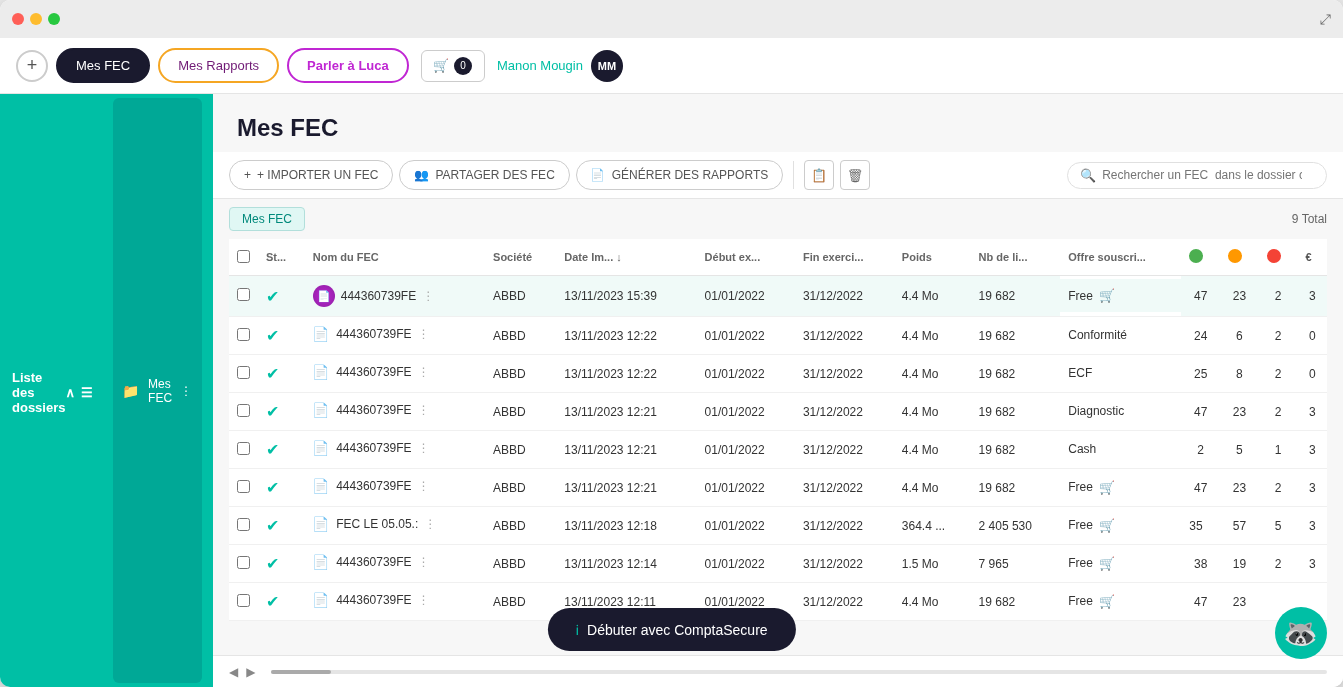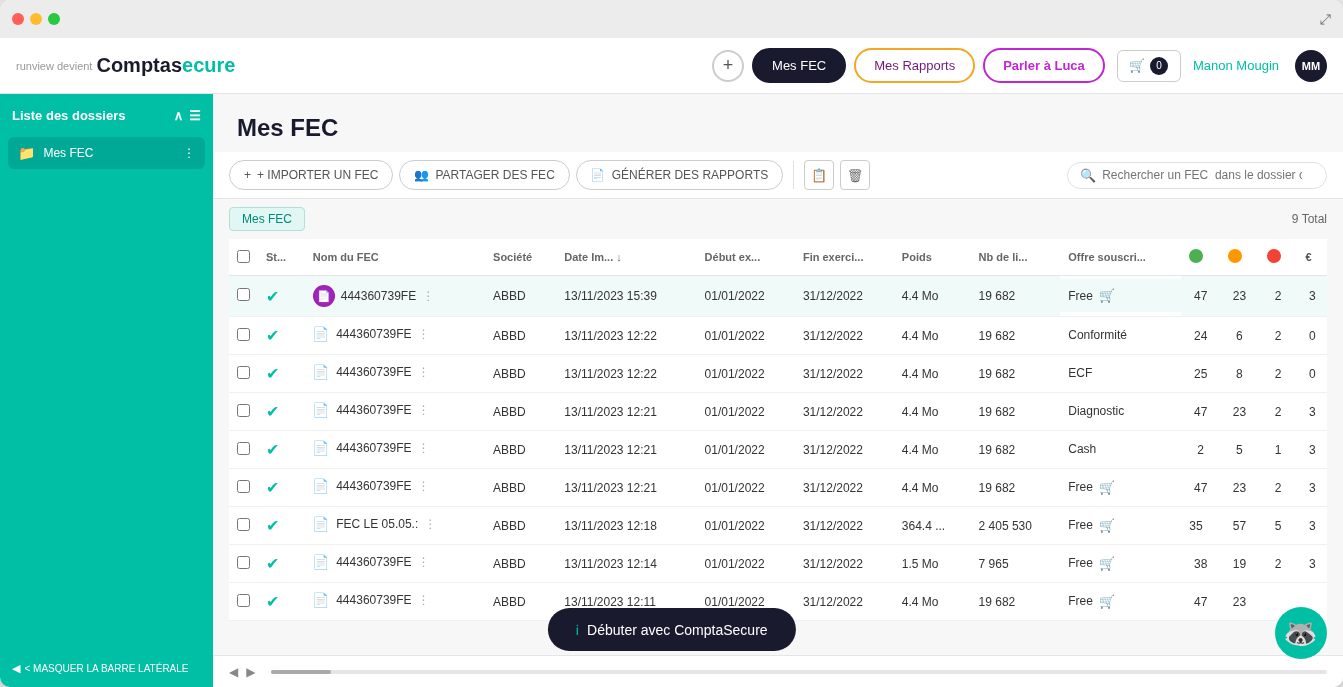--- a/index.html
+++ b/index.html
@@ -29,28 +29,28 @@
 
     .nav-buttons { display: flex; align-items: center; gap: 8px; }
     .btn-add { width: 32px; height: 32px; border-radius: 50%; background: #fff; border: 2px solid #ccc; display: flex; align-items: center; justify-content: center; cursor: pointer; font-size: 18px; color: #555; }
     .btn-nav { padding: 8px 18px; border-radius: 20px; font-size: 13px; cursor: pointer; border: 2px solid transparent; font-weight: 500; }
     .btn-nav-active { background: #1a1a2e; color: #fff; border-color: #1a1a2e; }
     .btn-nav-analyses { background: #fff; color: #00bfa5; border-color: #00bfa5; }
     .btn-nav-rapports { background: #fff; color: #701a75; border-color: #f5a623; }
     .btn-nav-luca { background: #fff; color: #c026d3; border-color: #c026d3; font-weight: 600; }
     .btn-cart { display: flex; align-items: center; gap: 4px; padding: 6px 12px; border: 1px solid #ccc; border-radius: 6px; cursor: pointer; background: #fff; }
     .cart-badge { background: #1a1a2e; color: #fff; border-radius: 50%; width: 18px; height: 18px; display: flex; align-items: center; justify-content: center; font-size: 10px; }
-    .user-area { display: flex; align-items: center; gap: 16px; color: #00bfa5; font-weight: 500; cursor: pointer; }
+    .user-area { display: flex; align-items: center; gap: 8px; color: #00bfa5; font-weight: 500; cursor: pointer; }
     .avatar { width: 32px; height: 32px; border-radius: 50%; background: #1a1a2e; color: #fff; display: flex; align-items: center; justify-content: center; font-size: 11px; font-weight: 600; }
 
     
     .body-layout { display: flex; flex: 1; overflow: hidden; }
 
     
-    .sidebar { width: 213px; background: #00bfa5; display: flex; flex-direction: column; flex-shrink: 0; }
+    .sidebar { width: 213px; background: #00bfa5; display: flex; flex-direction: row; flex-shrink: 0; }
     .sidebar-header { padding: 14px 12px 10px; display: flex; align-items: center; justify-content: space-between; color: #fff; font-weight: 600; font-size: 13px; }
     .sidebar-header-icons { display: flex; gap: 6px; }
     .sidebar-folder { background: #00a896; margin: 4px 8px; border-radius: 6px; padding: 8px 10px; display: flex; align-items: center; gap: 8px; color: #fff; font-size: 12px; font-weight: 500; cursor: pointer; justify-content: space-between; }
     .folder-left { display: flex; align-items: center; gap: 8px; }
     .folder-icon { font-size: 14px; }
     .sidebar-footer { margin-top: auto; padding: 12px; }
     .btn-hide-sidebar { background: none; border: none; color: #fff; font-size: 11px; cursor: pointer; display: flex; align-items: center; gap: 4px; }
 
     
     .main-content { flex: 1; overflow: hidden; display: flex; flex-direction: column; background: #f7f7f7; }
@@ -118,27 +118,20 @@
   <div class="titlebar">
     <div class="traffic-lights">
       <div class="tl tl-red"></div>
       <div class="tl tl-yellow"></div>
       <div class="tl tl-green"></div>
     </div>
     <span class="expand-icon">⤢</span>
   </div>
 
   <div class="navbar">
-    <div class="logo-area">
-      <span class="logo-text">runview devient</span>
-      <div class="logo-brand">
-        <span class="comptas" style="font-size:20px;font-weight:700;color:#1a1a2e;">Comptas</span>
-          <span style="font-size:20px;font-weight:700;color:#00bfa5;">ecure</span>
-      </div>
-    </div>
     <div class="nav-buttons">
       <button class="btn-add">+</button>
       <button class="btn-nav btn-nav-active">Mes FEC</button>
       <button class="btn-nav btn-nav-rapports">Mes Rapports</button>
       <button class="btn-nav btn-nav-luca">Parler à Luca</button>
     </div>
     <div class="btn-cart">
       <span>🛒</span>
       <div class="cart-badge">0</div>
     </div>

